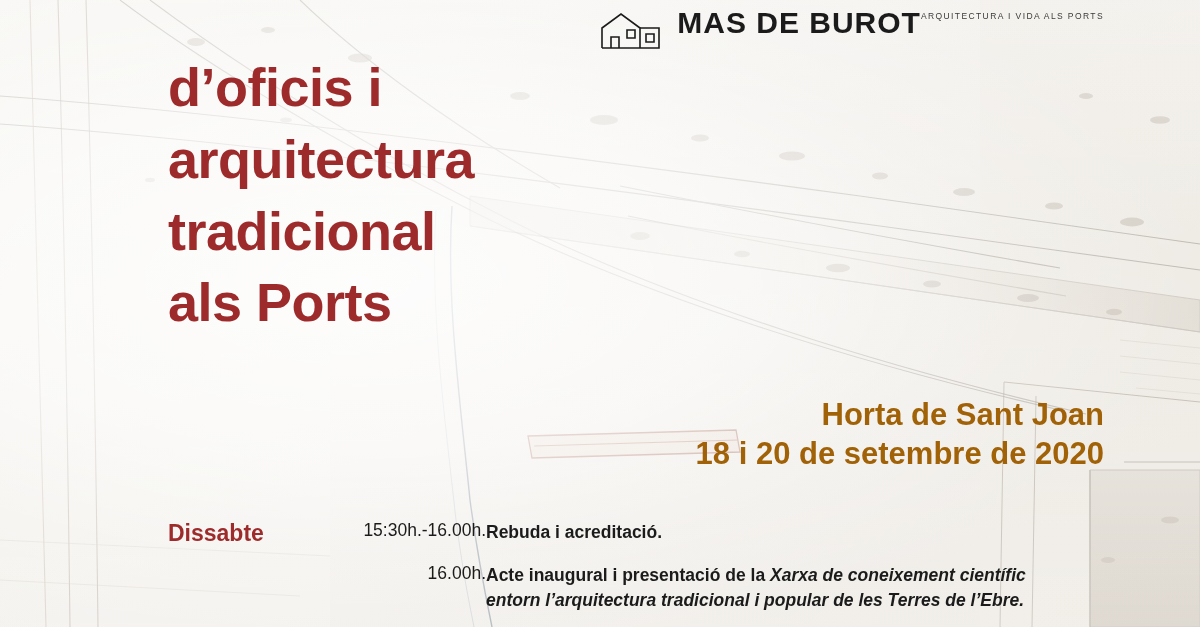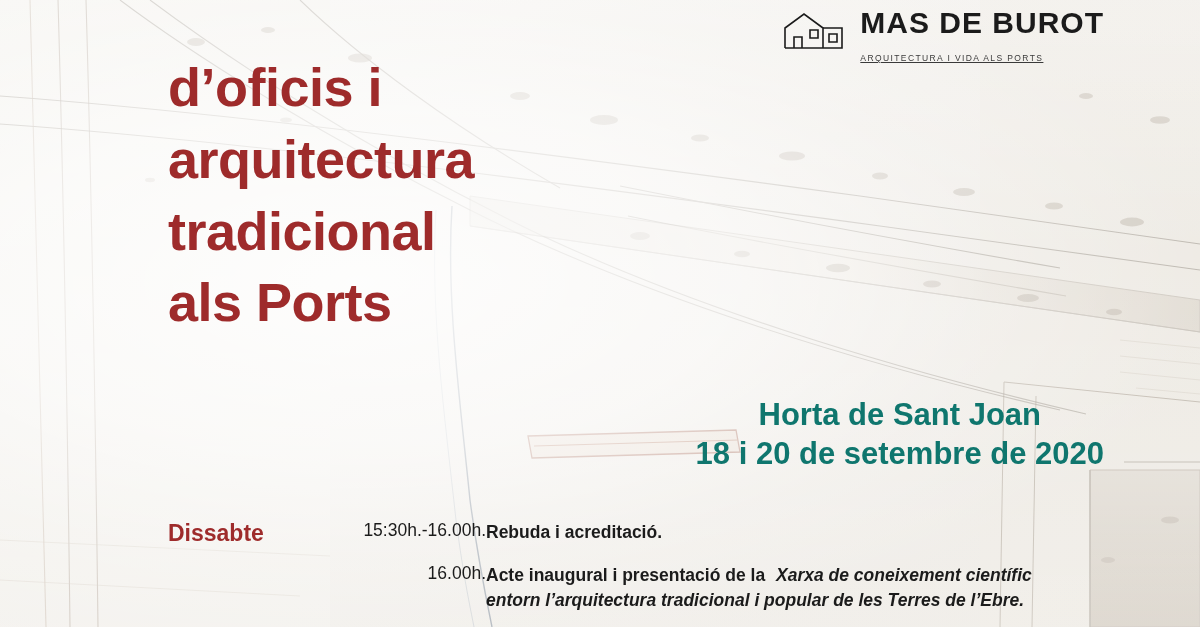--- a/index.html
+++ b/index.html
@@ -52,36 +52,34 @@
     align-items: flex-start;
     gap: 12px;
   }
   .logo-mark {
     width: 66px;
     height: 42px;
     margin-top: 2px;
   }
   .logo-text {
     display: flex;
-    flex-direction: column;
     align-items: flex-start;
     line-height: 1;
   }
   .logo-title {
     font-size: 30px;
     font-weight: bold;
     letter-spacing: 1px;
     color: #1b1b1b;
   }
   .logo-sub {
-    margin-top: 16px;
+    margin-top: 4px;
     font-size: 8.5px;
     letter-spacing: 1.4px;
     color: #3a3a3a;
-    text-decoration: underline;
   }
 
   
   .title-block {
     position: absolute;
     left: 168px;
     top: 52px;
     z-index: 3;
     width: 620px;
   }
@@ -93,22 +91,22 @@
     letter-spacing: -0.5px;
     white-space: nowrap;
   }
 
   
   .place-block {
     position: absolute;
     right: 96px;
     top: 396px;
     z-index: 3;
-    text-align: center;
-    color: #0f766e;
+    text-align: right;
+    color: #a16207;
   }
   .place {
     font-size: 31px;
     font-weight: bold;
     line-height: 1.25;
     white-space: nowrap;
   }
   .dates {
     font-size: 31px;
     font-weight: bold;
@@ -151,21 +149,20 @@
   }
   .desc {
     font-size: 17.5px;
     font-weight: bold;
     color: #1b1b1b;
     line-height: 1.42;
   }
   .desc em {
     font-style: italic;
     font-weight: bold;
-    margin-left: 6px;
   }
 </style>
 </head>
 <body>
 
 <div class="poster">
 
   <div class="bg">
     <svg viewBox="0 0 1200 627" xmlns="http://www.w3.org/2000/svg" aria-hidden="true">
       <defs>

